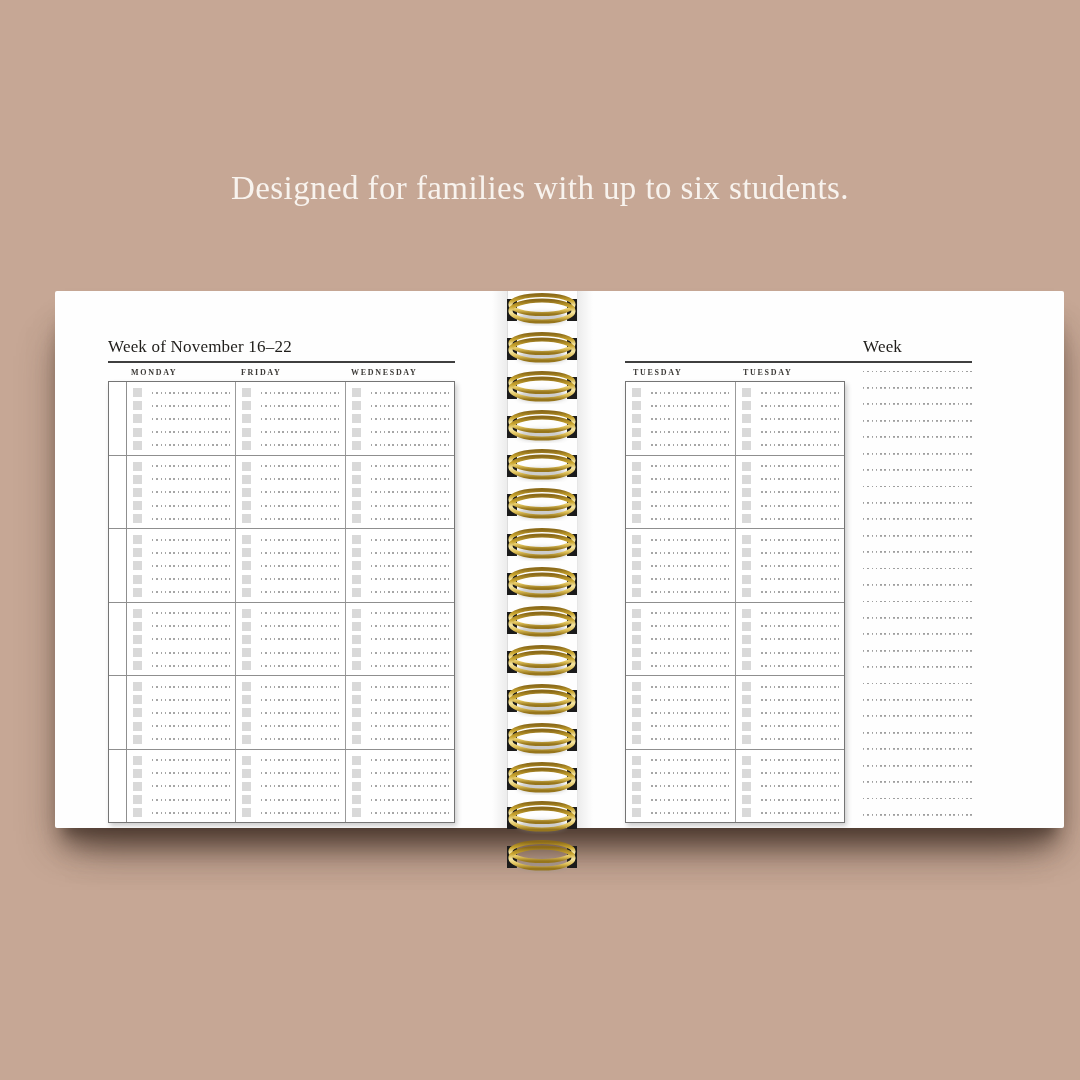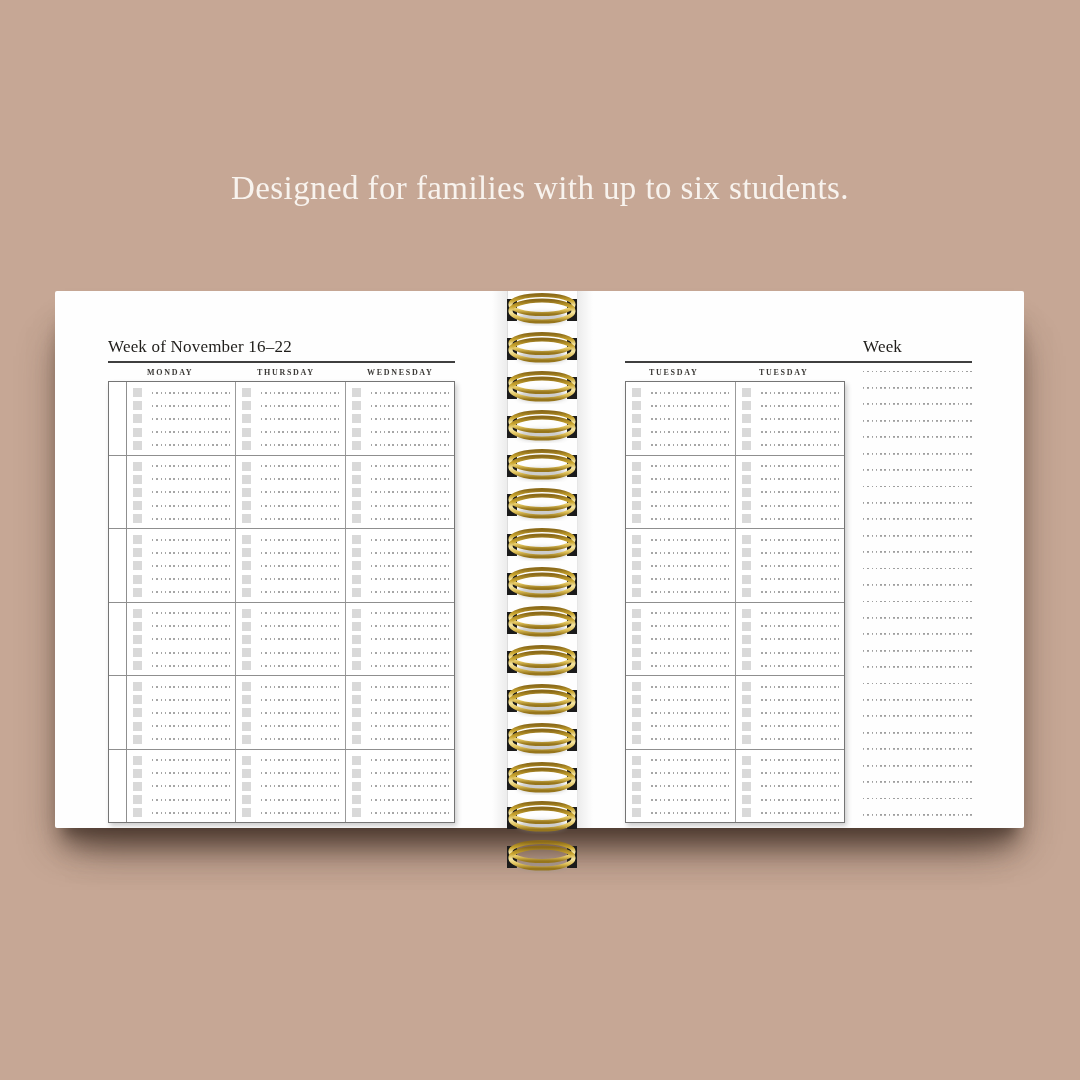--- a/index.html
+++ b/index.html
@@ -16,20 +16,21 @@
   }
   
   .notebook{
     position:absolute;left:55px;top:291px;width:969px;height:537px;
     background:#fefefe;border-radius:2px;
     box-shadow:
       0 26px 26px -10px rgba(74,55,45,0.62),
       0 16px 12px -10px rgba(60,44,36,0.5),
       -14px 34px 38px -18px rgba(74,55,45,0.45),
       14px 34px 38px -18px rgba(74,55,45,0.45);
+    padding-left: 40px;
   }
   .spine-shade-left{
     position:absolute;left:437px;top:0;width:15px;height:100%;
     background:linear-gradient(90deg,rgba(0,0,0,0),rgba(0,0,0,0.07));
     border-right:1px solid #dcdcdc;
   }
   .spine-shade-right{
     position:absolute;left:522px;top:0;width:15px;height:100%;
     background:linear-gradient(90deg,rgba(0,0,0,0.07),rgba(0,0,0,0));
     border-left:1px solid #e6e6e6;
@@ -40,21 +41,21 @@
   }
   .week-title{left:53px;top:46px;}
   .notes-title{left:808px;top:46px;}
   .rule{
     position:absolute;top:70px;height:2px;background:#3f3f3f;
   }
   .rule-left{left:53px;width:347px;}
   .rule-right{left:570px;width:347px;}
   .day-label{
     position:absolute;top:77px;font-size:8px;font-weight:700;
-    letter-spacing:1.7px;color:#3c3a37;margin-left:16px;
+    letter-spacing:1.7px;color:#3c3a37;
   }
   
   .sched-table{
     position:absolute;top:90px;height:442px;background:#fff;
     border:1.6px solid #757575;display:flex;flex-direction:column;
     box-sizing:border-box;
     box-shadow:2px 3px 5px rgba(0,0,0,0.2);
   }
   .table-left{left:53px;width:347px;}
   .table-right{left:570px;width:220px;}
@@ -946,17 +947,17 @@
       <svg class="coil" viewBox="0 0 70 34" xmlns="http://www.w3.org/2000/svg">
         <rect x="0" y="7" width="10" height="22" fill="#1b1b1b"></rect>
         <rect x="60" y="7" width="10" height="22" fill="#1b1b1b"></rect>
         <ellipse cx="35" cy="26" rx="25" ry="6" fill="#8f8f8f" opacity="0.45" filter="url(#softblur)"></ellipse>
         <ellipse cx="35" cy="12.5" rx="31.5" ry="9.5" fill="none" stroke="url(#goldgrad)" stroke-width="4.2"></ellipse>
         <ellipse cx="35" cy="19" rx="31.5" ry="10.5" fill="none" stroke="url(#goldgrad)" stroke-width="4.2"></ellipse>
       </svg>
     </div>
 
 <div class="day-label" style="left: 76px;">MONDAY</div>
-    <div class="day-label" style="left: 186px;">THURSDAY</div>
+    <div class="day-label" style="left: 186px;">FRIDAY</div>
     <div class="day-label" style="left: 296px;">WEDNESDAY</div>
     <div class="day-label" style="left: 578px;">TUESDAY</div>
     <div class="day-label" style="left: 688px;">TUESDAY</div>
   </div>
 
 </body></html>

